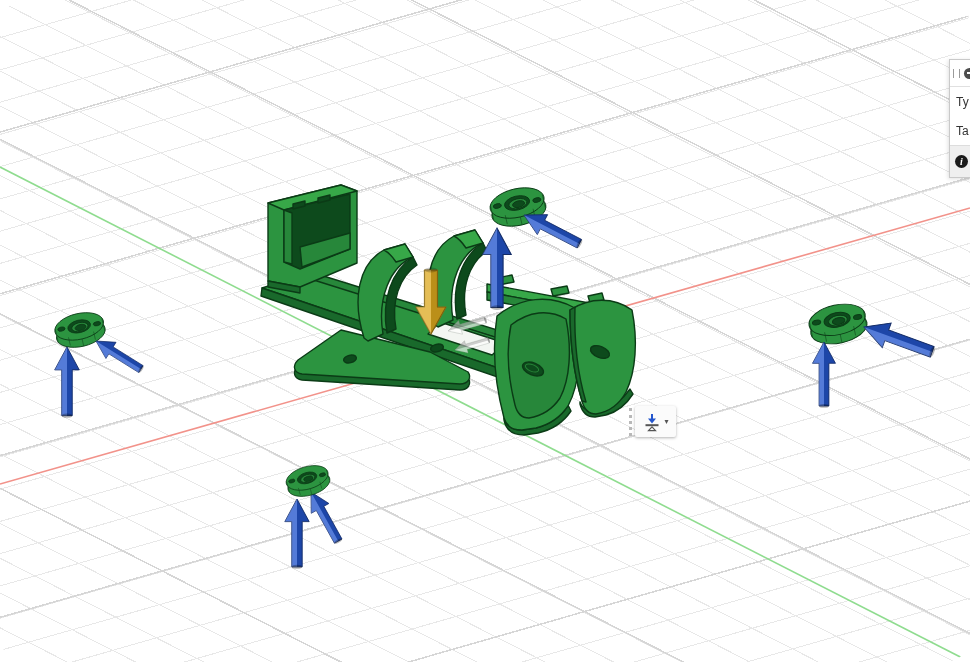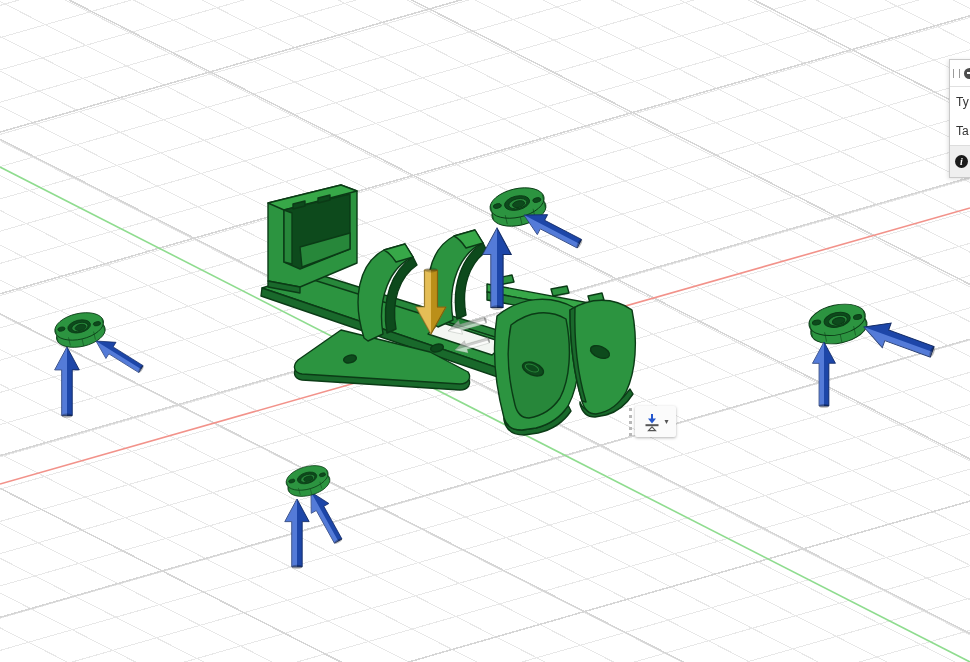--- a/index.html
+++ b/index.html
@@ -5,21 +5,21 @@
   :root{
     --green-main:#2c9440; --green-top:#37a848; --green-mid:#27873a;
     --green-shade:#19692b; --green-cavity:#0d4a1c; --outline:#0b3b16;
     --load-blue:#2456ce; --load-blue-edge:#16306e;
     --gravity-yellow:#dca81e; --gravity-yellow-edge:#8a6a10;
     --axis-x-red:#f2928a; --axis-y-green:#8fdc8f;
     --grid-minor:#e8e8e8; --grid-major:#d6d6d6;
   }
   html,body{margin:0;padding:0;background:#fff;}
   #stage{position:relative;width:970px;height:662px;overflow:hidden;
-         background:#fff;font-family:"Liberation Sans",sans-serif;}
+         background:#fff;font-family:"Liberation Sans",sans-serif;border-radius:25px;}
   #grid{position:absolute;inset:0;
     background-image:
       repeating-linear-gradient(27deg,  transparent 0 154px, var(--grid-major) 154px 155.5px),
       repeating-linear-gradient(-16deg, transparent 0 154px, var(--grid-major) 154px 155.5px),
       repeating-linear-gradient(27deg,  transparent 0 30px,  var(--grid-minor) 30px 31px),
       repeating-linear-gradient(-16deg, transparent 0 30px,  var(--grid-minor) 30px 31px);
   }
   #scene{position:absolute;inset:0;}
   
   .dialog{position:absolute;left:949px;top:59px;width:46px;height:119px;

